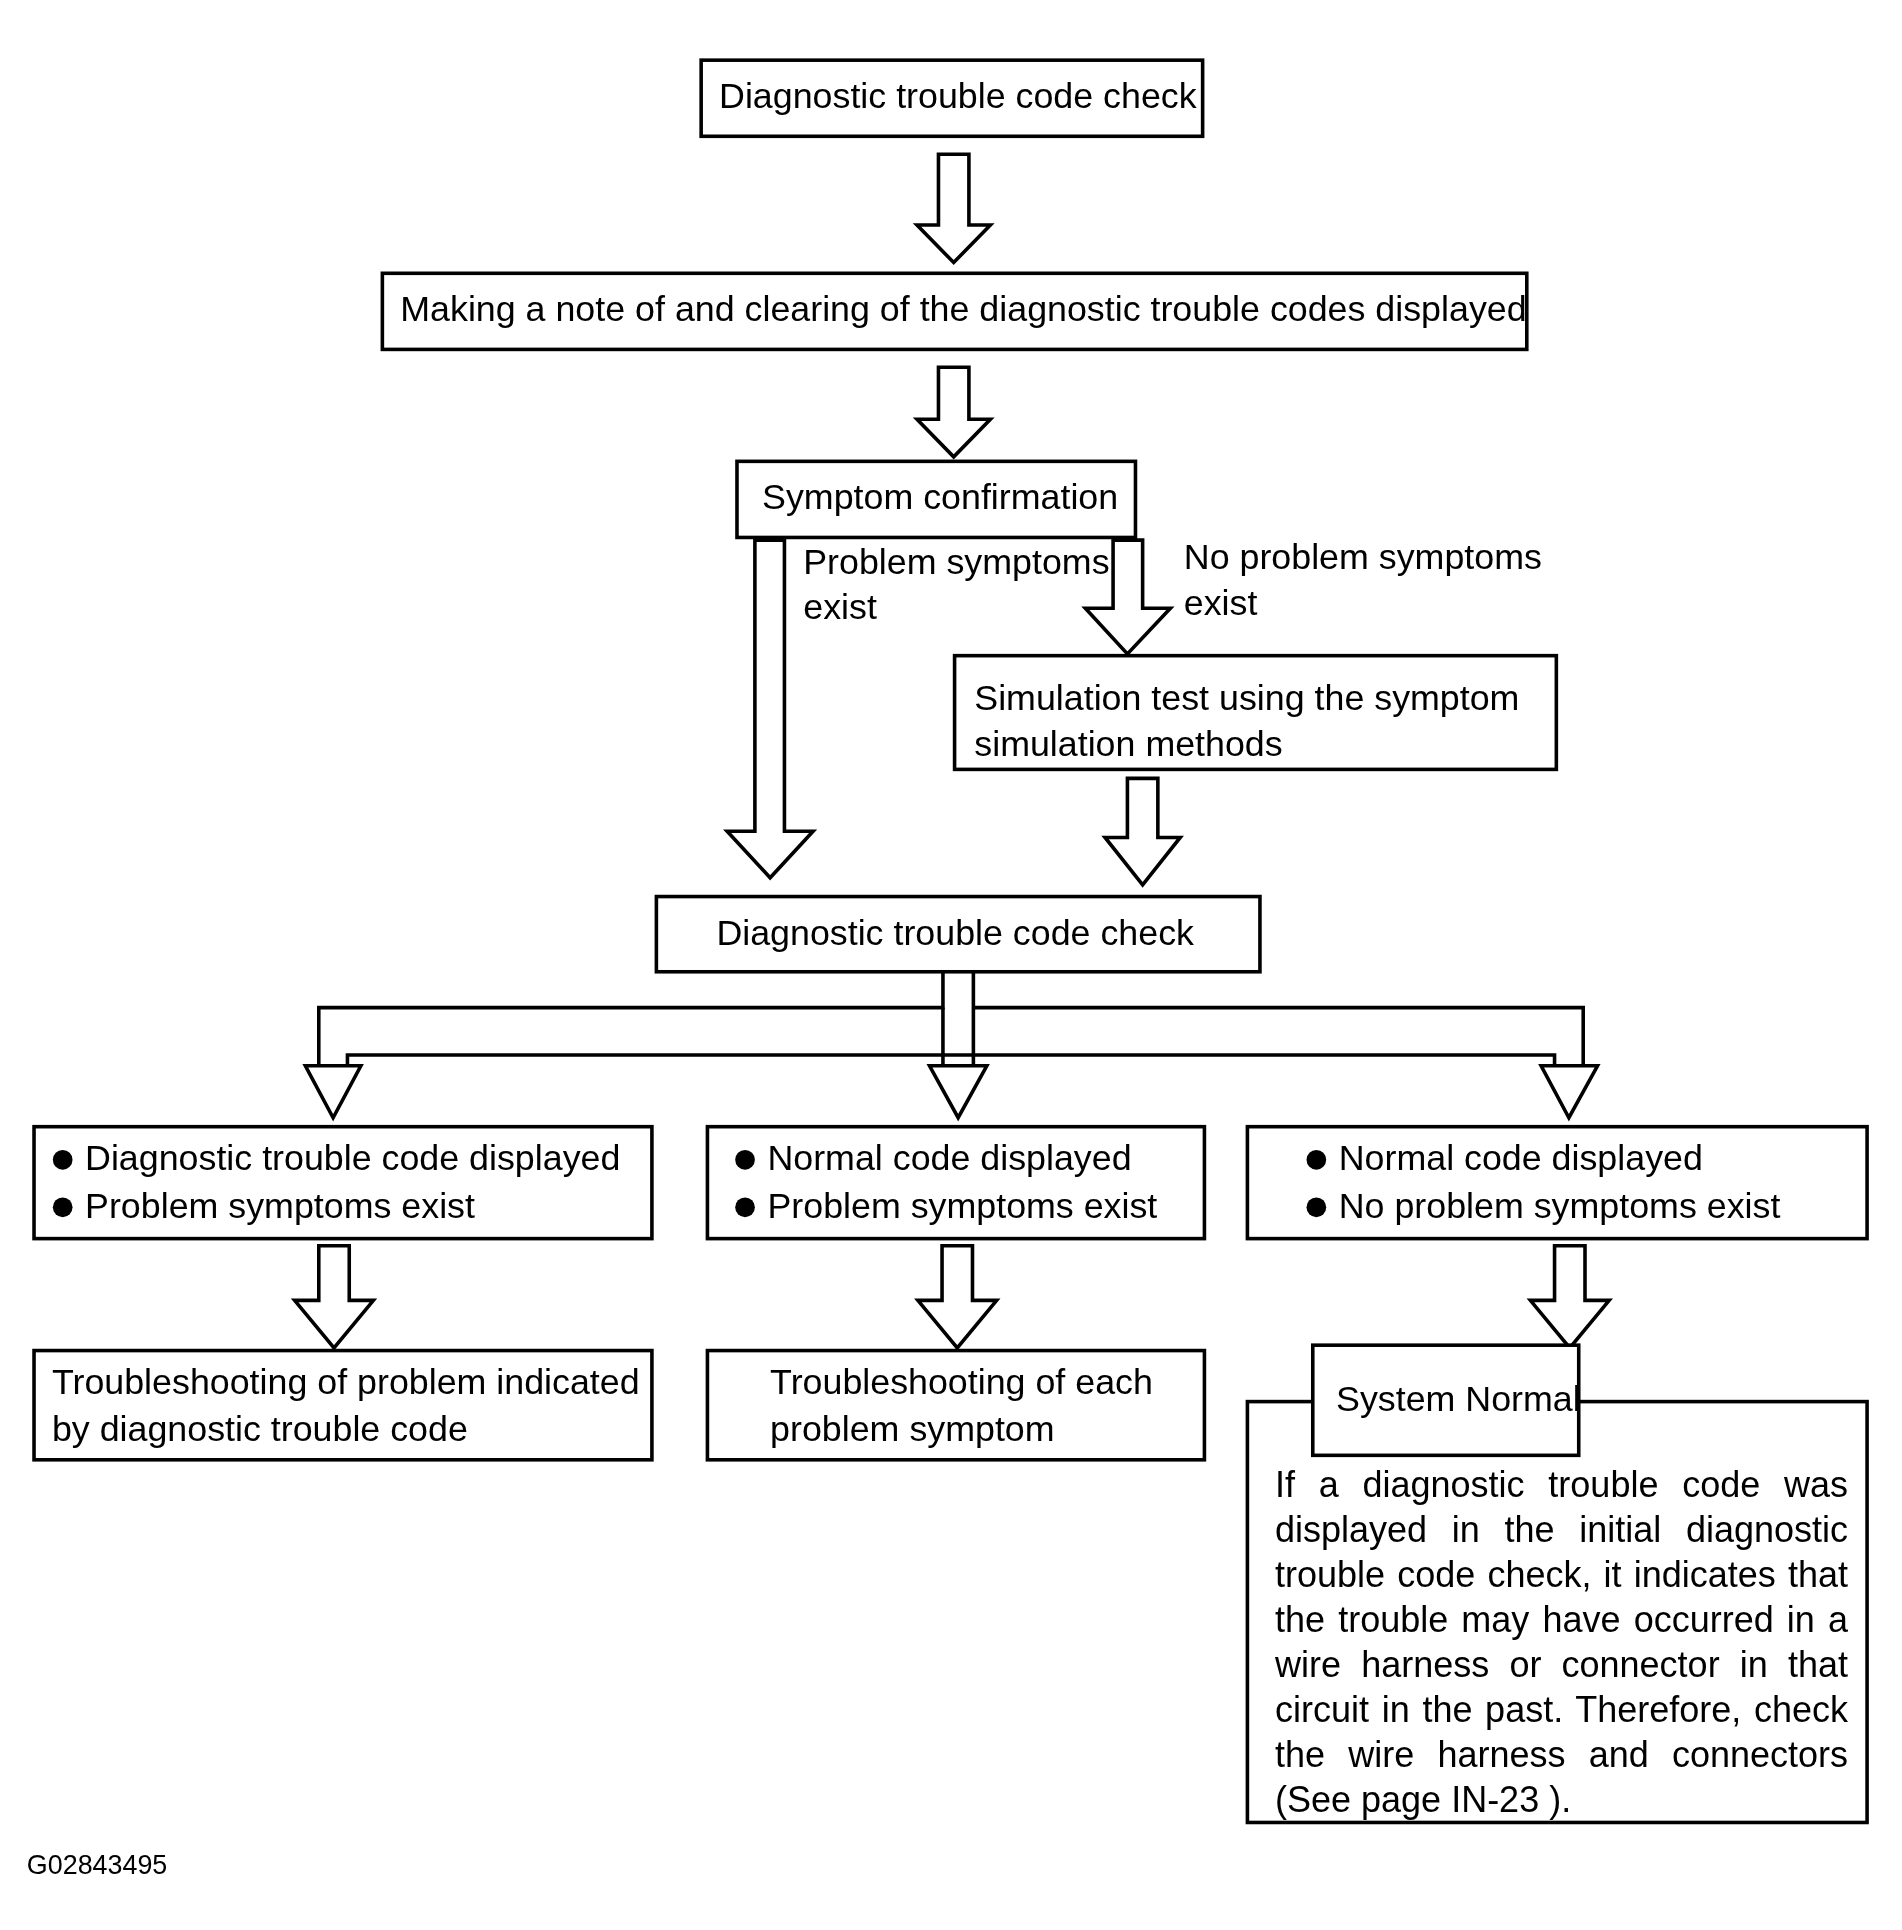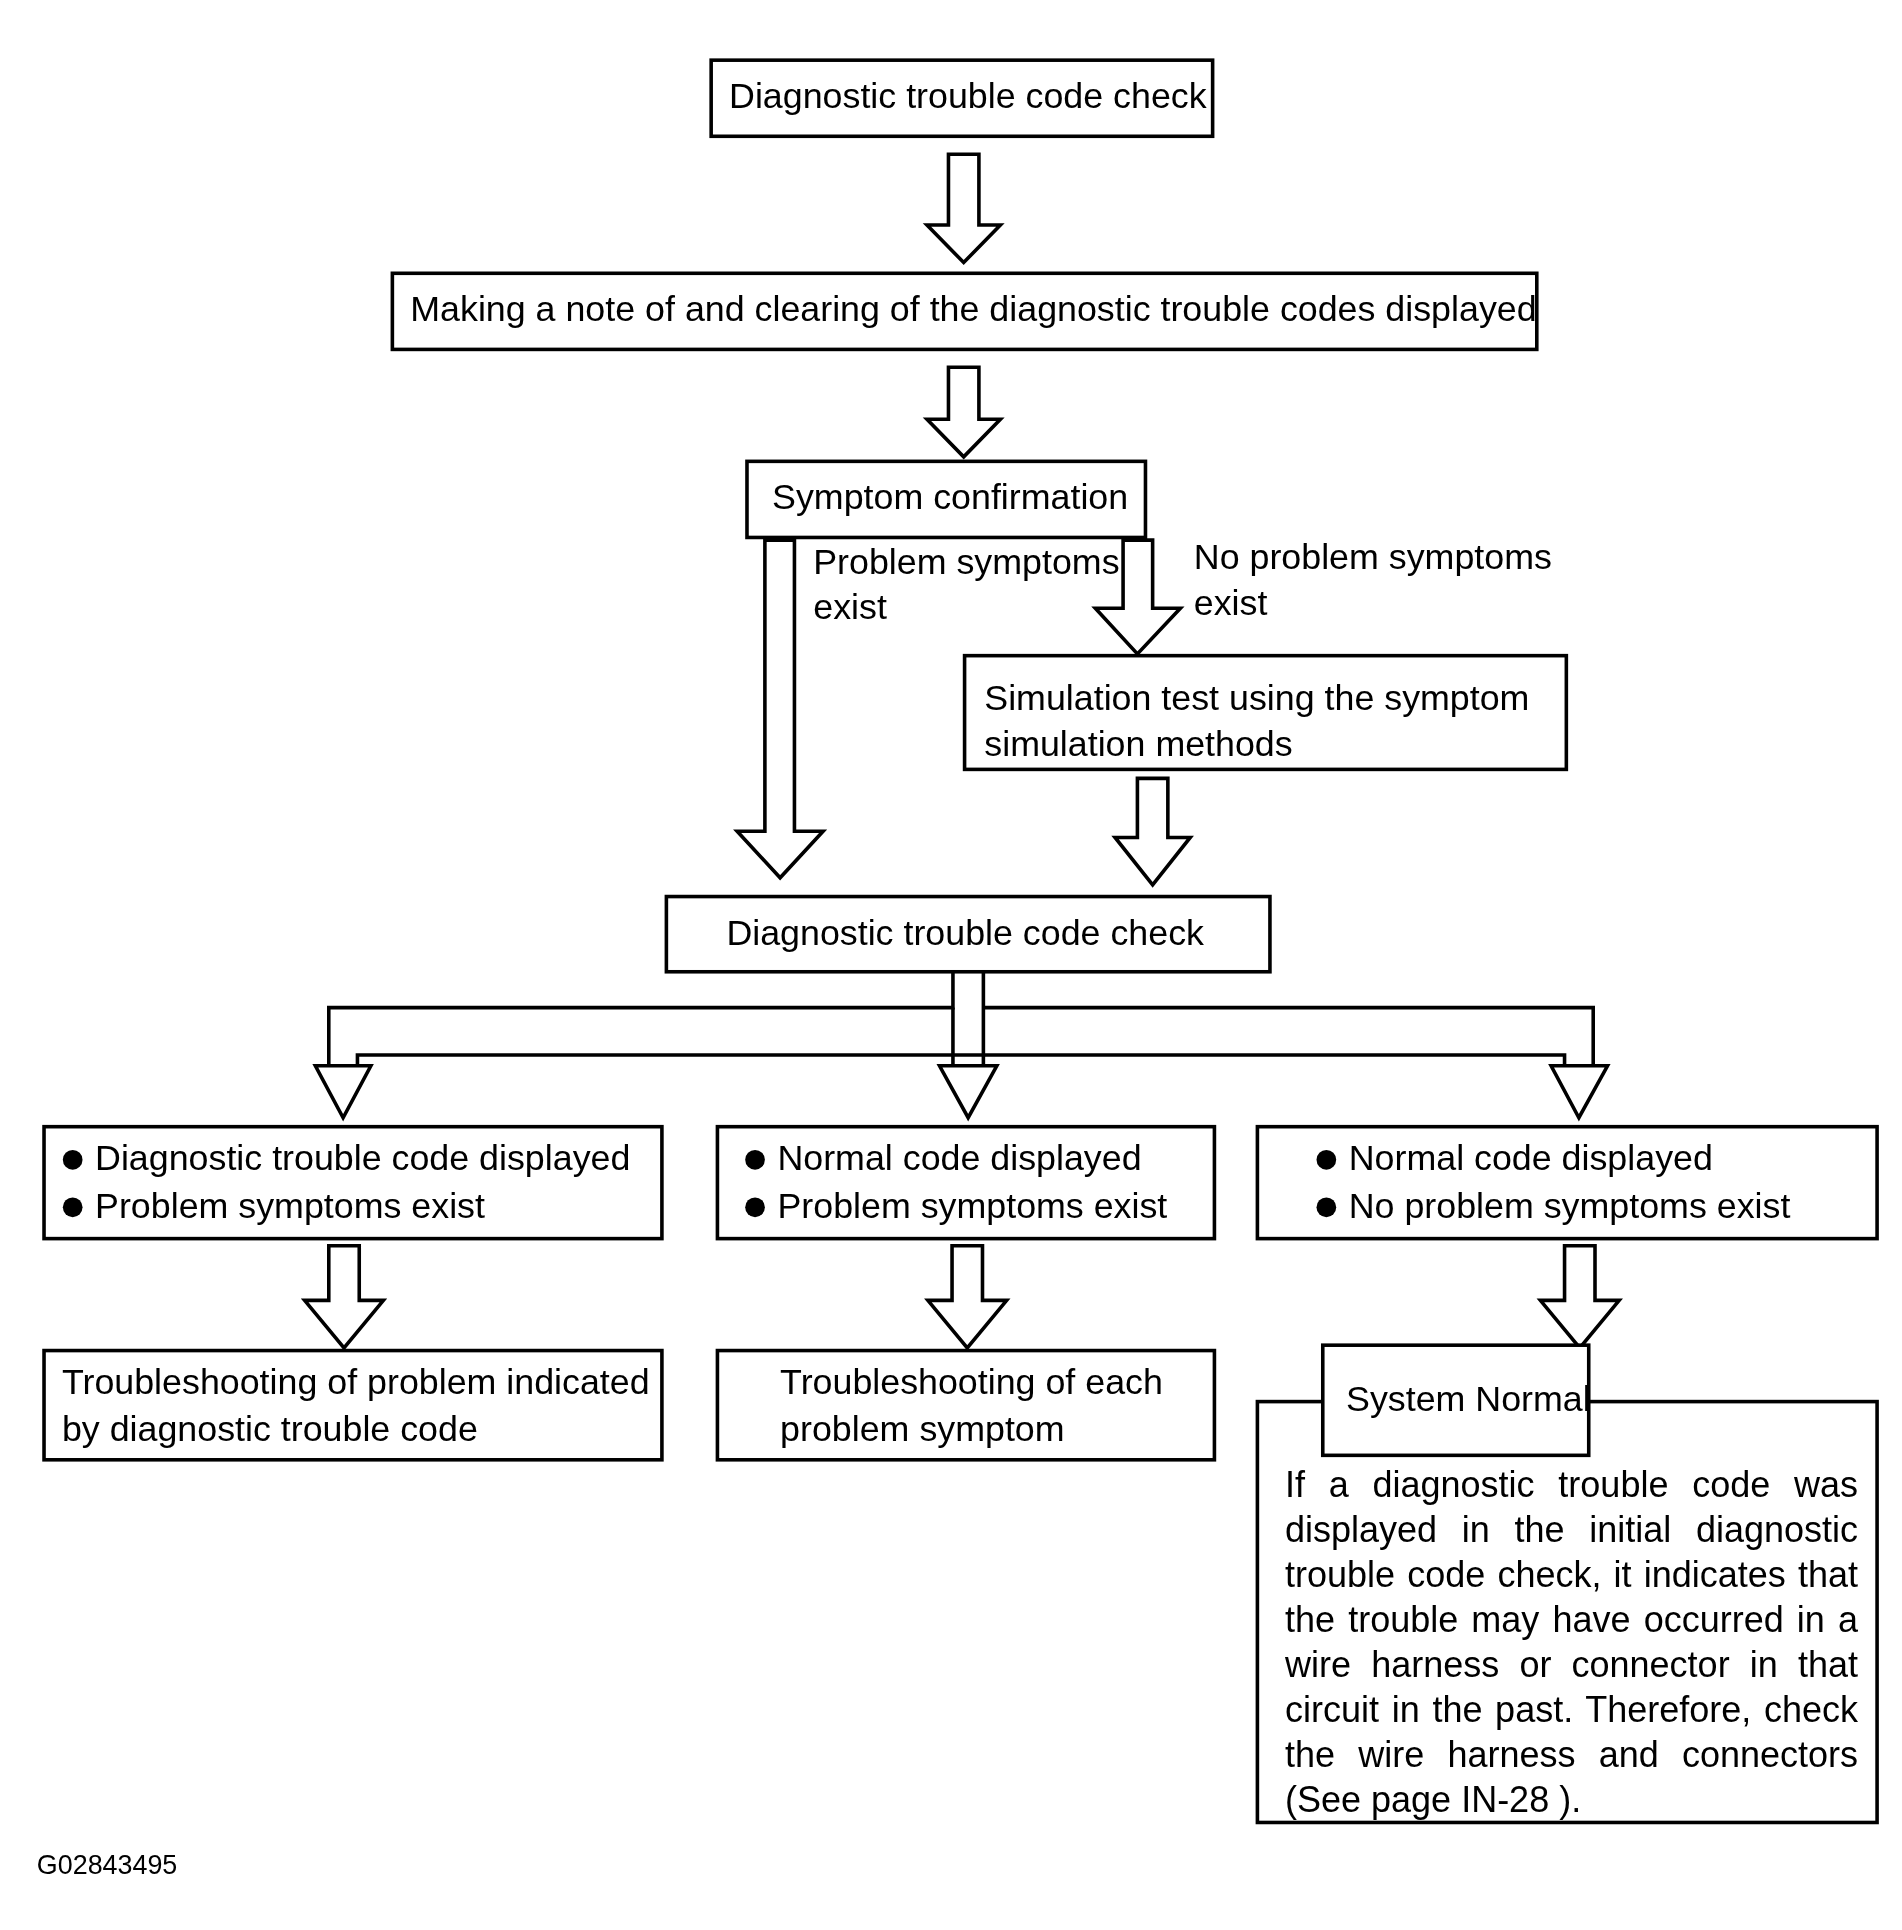--- a/index.html
+++ b/index.html
@@ -11,21 +11,20 @@
     width: 1902px;
     height: 1931px;
     font-family: "Liberation Sans", sans-serif;
     color: #000000;
     overflow: hidden;
   }
   #flow-root {
     position: relative;
     width: 1653px;
     height: 1931px;
-    margin-left: 10px;
   }
   svg.flow-canvas {
     position: absolute;
     left: 0;
     top: 0;
     width: 1902px;
     height: 1931px;
   }
   .box-rect {
     fill: #ffffff;
@@ -184,16 +183,16 @@
     <g>
       <rect class="box-rect" x="1393" y="1565" width="692" height="470"></rect>
 
       <rect class="box-rect" x="1466" y="1502" width="297" height="123"></rect>
       <text class="tx" x="1492" y="1565">System Normal</text>
     </g>
 
     <text class="tx-code" x="30" y="2085">G02843495</text>
   </svg>
 
-  <div class="note-body" style="left:1275px; top:1462px; width:573px;">If a diagnostic trouble code was displayed in the initial diagnostic trouble code check, it indicates that the trouble may have occurred in a wire harness or connector in that circuit in the past. Therefore, check the wire harness and connectors (See page IN-28 ).</div>
+  <div class="note-body" style="left:1275px; top:1462px; width:573px;">If a diagnostic trouble code was displayed in the initial diagnostic trouble code check, it indicates that the trouble may have occurred in a wire harness or connector in that circuit in the past. Therefore, check the wire harness and connectors (See page IN-23 ).</div>
 
 </div>
 
 
 </body></html>

